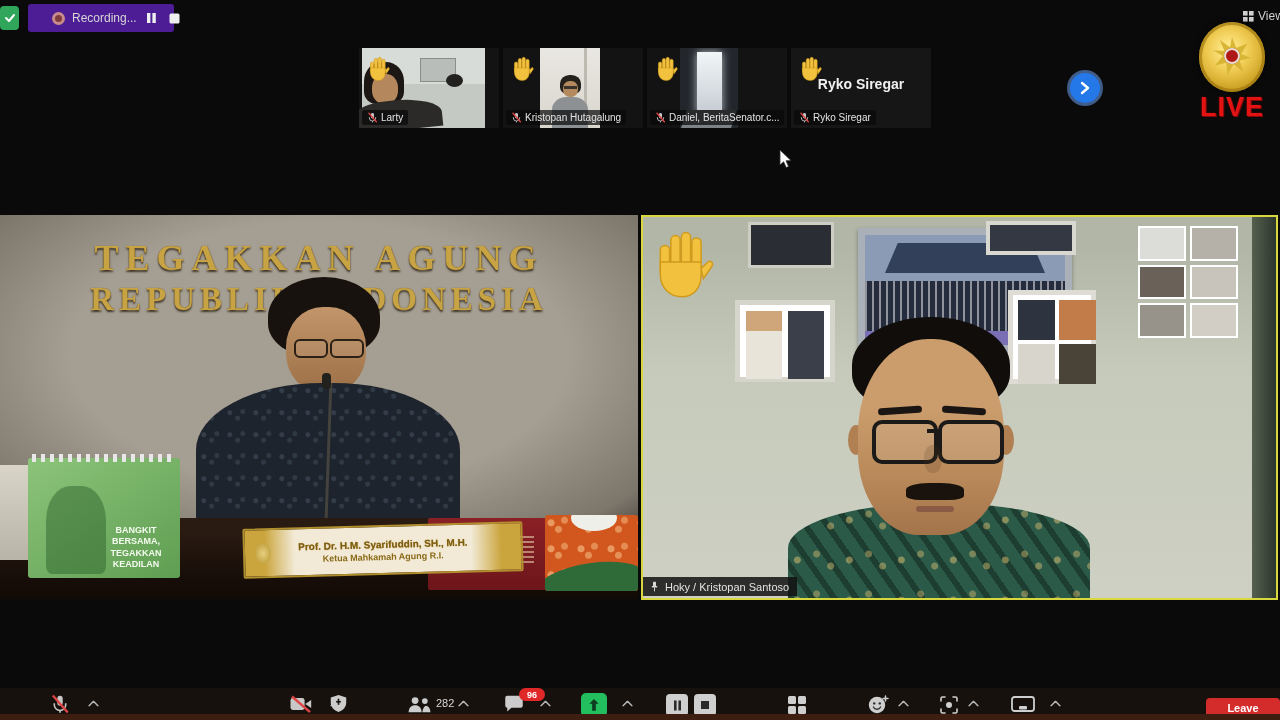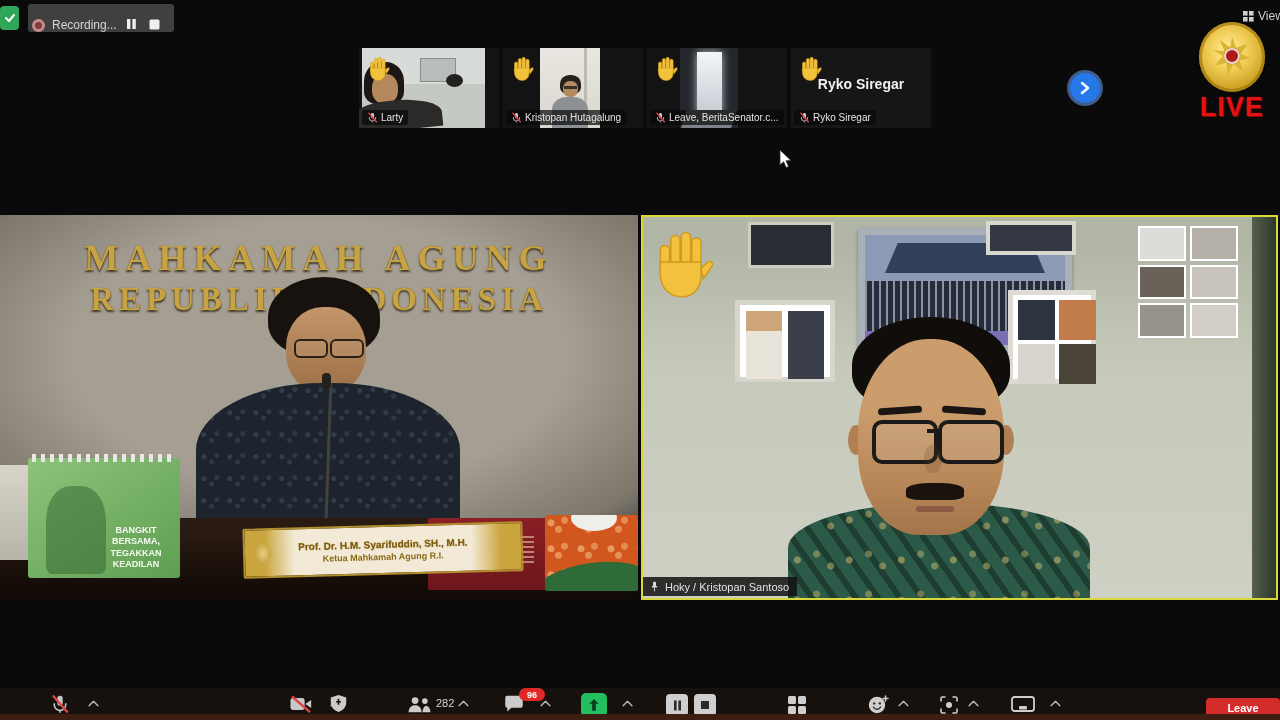--- a/index.html
+++ b/index.html
@@ -3,22 +3,22 @@
 <meta charset="utf-8">
 <style>
   html,body{margin:0;padding:0;background:#000;}
   #stage{position:relative;width:1280px;height:720px;background:#0a0a0a;overflow:hidden;
          font-family:"Liberation Sans",sans-serif;color:#ddd;}
   .abs{position:absolute;}
 
   
   #corner-check{position:absolute;left:0px;top:6px;width:19px;height:24px;background:#2fa65a;
     border-radius:4px;display:flex;align-items:center;justify-content:center;}
-  #rec-pill{position:absolute;left:28px;top:4px;width:146px;height:28px;background:#404040;
-    border-radius:3px;display:flex;align-items:flex-end;gap:7px;padding:0 4px;box-sizing:border-box;}
+  #rec-pill{position:absolute;left:28px;top:4px;width:146px;height:28px;background:#4c1d95;
+    border-radius:3px;display:flex;align-items:center;gap:7px;padding:0 24px;box-sizing:border-box;}
   #rec-dot{width:13px;height:13px;border-radius:50%;background:#c98b8b;position:relative;flex:0 0 auto;}
   #rec-dot::after{content:"";position:absolute;left:3px;top:3px;width:7px;height:7px;border-radius:50%;background:#7e3c3c;}
   #rec-text{font-size:12px;color:#d6d6d6;white-space:nowrap;}
   .rec-btn{width:16px;height:16px;display:flex;align-items:center;justify-content:center;flex:0 0 auto;cursor:pointer;}
 
   
   #view-ctl{position:absolute;left:1243px;top:7px;width:50px;height:18px;display:flex;align-items:center;gap:4px;
     color:#cfcfcf;font-size:12px;}
   #live-logo{position:absolute;left:1199px;top:22px;width:66px;height:70px;border-radius:50%;
     background:radial-gradient(circle at 45% 40%, #ffe98a 8%, #edc84e 40%, #c79c1d 75%, #9d7a12 100%);
@@ -182,21 +182,21 @@
       <div class="abs" style="left:17px;top:4px;width:25px;height:62px;background:linear-gradient(180deg,#f2f6f8,#c5ccd2);box-shadow:0 0 10px rgba(220,230,240,.8);"></div>
       <div class="abs" style="left:4px;top:62px;width:50px;height:18px;background:#7d8288;transform:skewX(-18deg);"></div>
     </div>
     <svg class="hand-sm">
         <use href="#sym-hand"></use>
       </svg>
     <div class="tile-label">
       <svg class="micoff-sm" viewBox="0 0 14 14">
           <use href="#sym-micoff"></use>
         </svg>
-      <span>Leave, BeritaSenator.c...</span>
+      <span>Daniel, BeritaSenator.c...</span>
     </div>
   </div>
 
   <div class="tile" style="left:791px;background:#161616;">
     <div class="center-name">Ryko Siregar</div>
     <svg class="hand-sm">
         <use href="#sym-hand"></use>
       </svg>
     <div class="tile-label">
       <svg class="micoff-sm" viewBox="0 0 14 14">
@@ -212,21 +212,21 @@
         <polyline points="2,2 8,7 2,12" fill="none" stroke="#fff" stroke-width="2.4" stroke-linecap="round" stroke-linejoin="round"></polyline>
       </svg>
   </div>
 
   <svg id="cursor" viewBox="0 0 14 20">
     <path d="M1 0 L1 15 L4.6 11.8 L7.2 17.6 L9.6 16.4 L7 10.8 L12 10.6 Z" fill="#fff" stroke="#333" stroke-width="0.8"></path>
   </svg>
 
   <div id="left-video">
     <div class="abs" style="left:0;top:0;width:638px;height:310px;background:radial-gradient(ellipse at 50% 45%, #a59e92 0 55%, #7c766b 90%, #57524a 100%);"></div>
-    <div class="wall-line" style="top:22px;font-size:36px;">MAHKAMAH AGUNG</div>
+    <div class="wall-line" style="top:22px;font-size:36px;">TEGAKKAN AGUNG</div>
     <div class="wall-line" style="top:66px;font-size:33px;letter-spacing:5px;">REPUBLIK INDONESIA</div>
 
     <div class="abs" style="left:268px;top:62px;width:112px;height:80px;border-radius:50% 50% 42% 42%;background:#17120e;z-index:2;"></div>
     <div class="abs" style="left:286px;top:92px;width:80px;height:86px;border-radius:46%;background:linear-gradient(180deg,#c2956a,#9c6f46);z-index:2;"></div>
     <div class="abs" style="left:294px;top:124px;width:30px;height:15px;border:2px solid #2a2017;border-radius:6px;background:rgba(255,255,255,.08);z-index:3;"></div>
     <div class="abs" style="left:330px;top:124px;width:30px;height:15px;border:2px solid #2a2017;border-radius:6px;background:rgba(255,255,255,.08);z-index:3;"></div>
     <div class="abs" style="left:196px;top:168px;width:264px;height:140px;border-radius:48% 48% 6px 6px;background:#1d242e;z-index:2;
          background-image:radial-gradient(circle at 30% 35%, rgba(130,150,170,.22) 0 2px, transparent 3px),radial-gradient(circle at 60% 60%, rgba(130,150,170,.18) 0 2px, transparent 3px),radial-gradient(circle at 80% 30%, rgba(130,150,170,.18) 0 2px, transparent 3px);background-size:26px 22px;"></div>
     <div class="abs" style="left:327px;top:168px;width:3px;height:135px;background:#44423c;transform:rotate(2deg);z-index:3;"></div>
     <div class="abs" style="left:322px;top:158px;width:9px;height:16px;border-radius:4px;background:#23211e;z-index:3;"></div>

